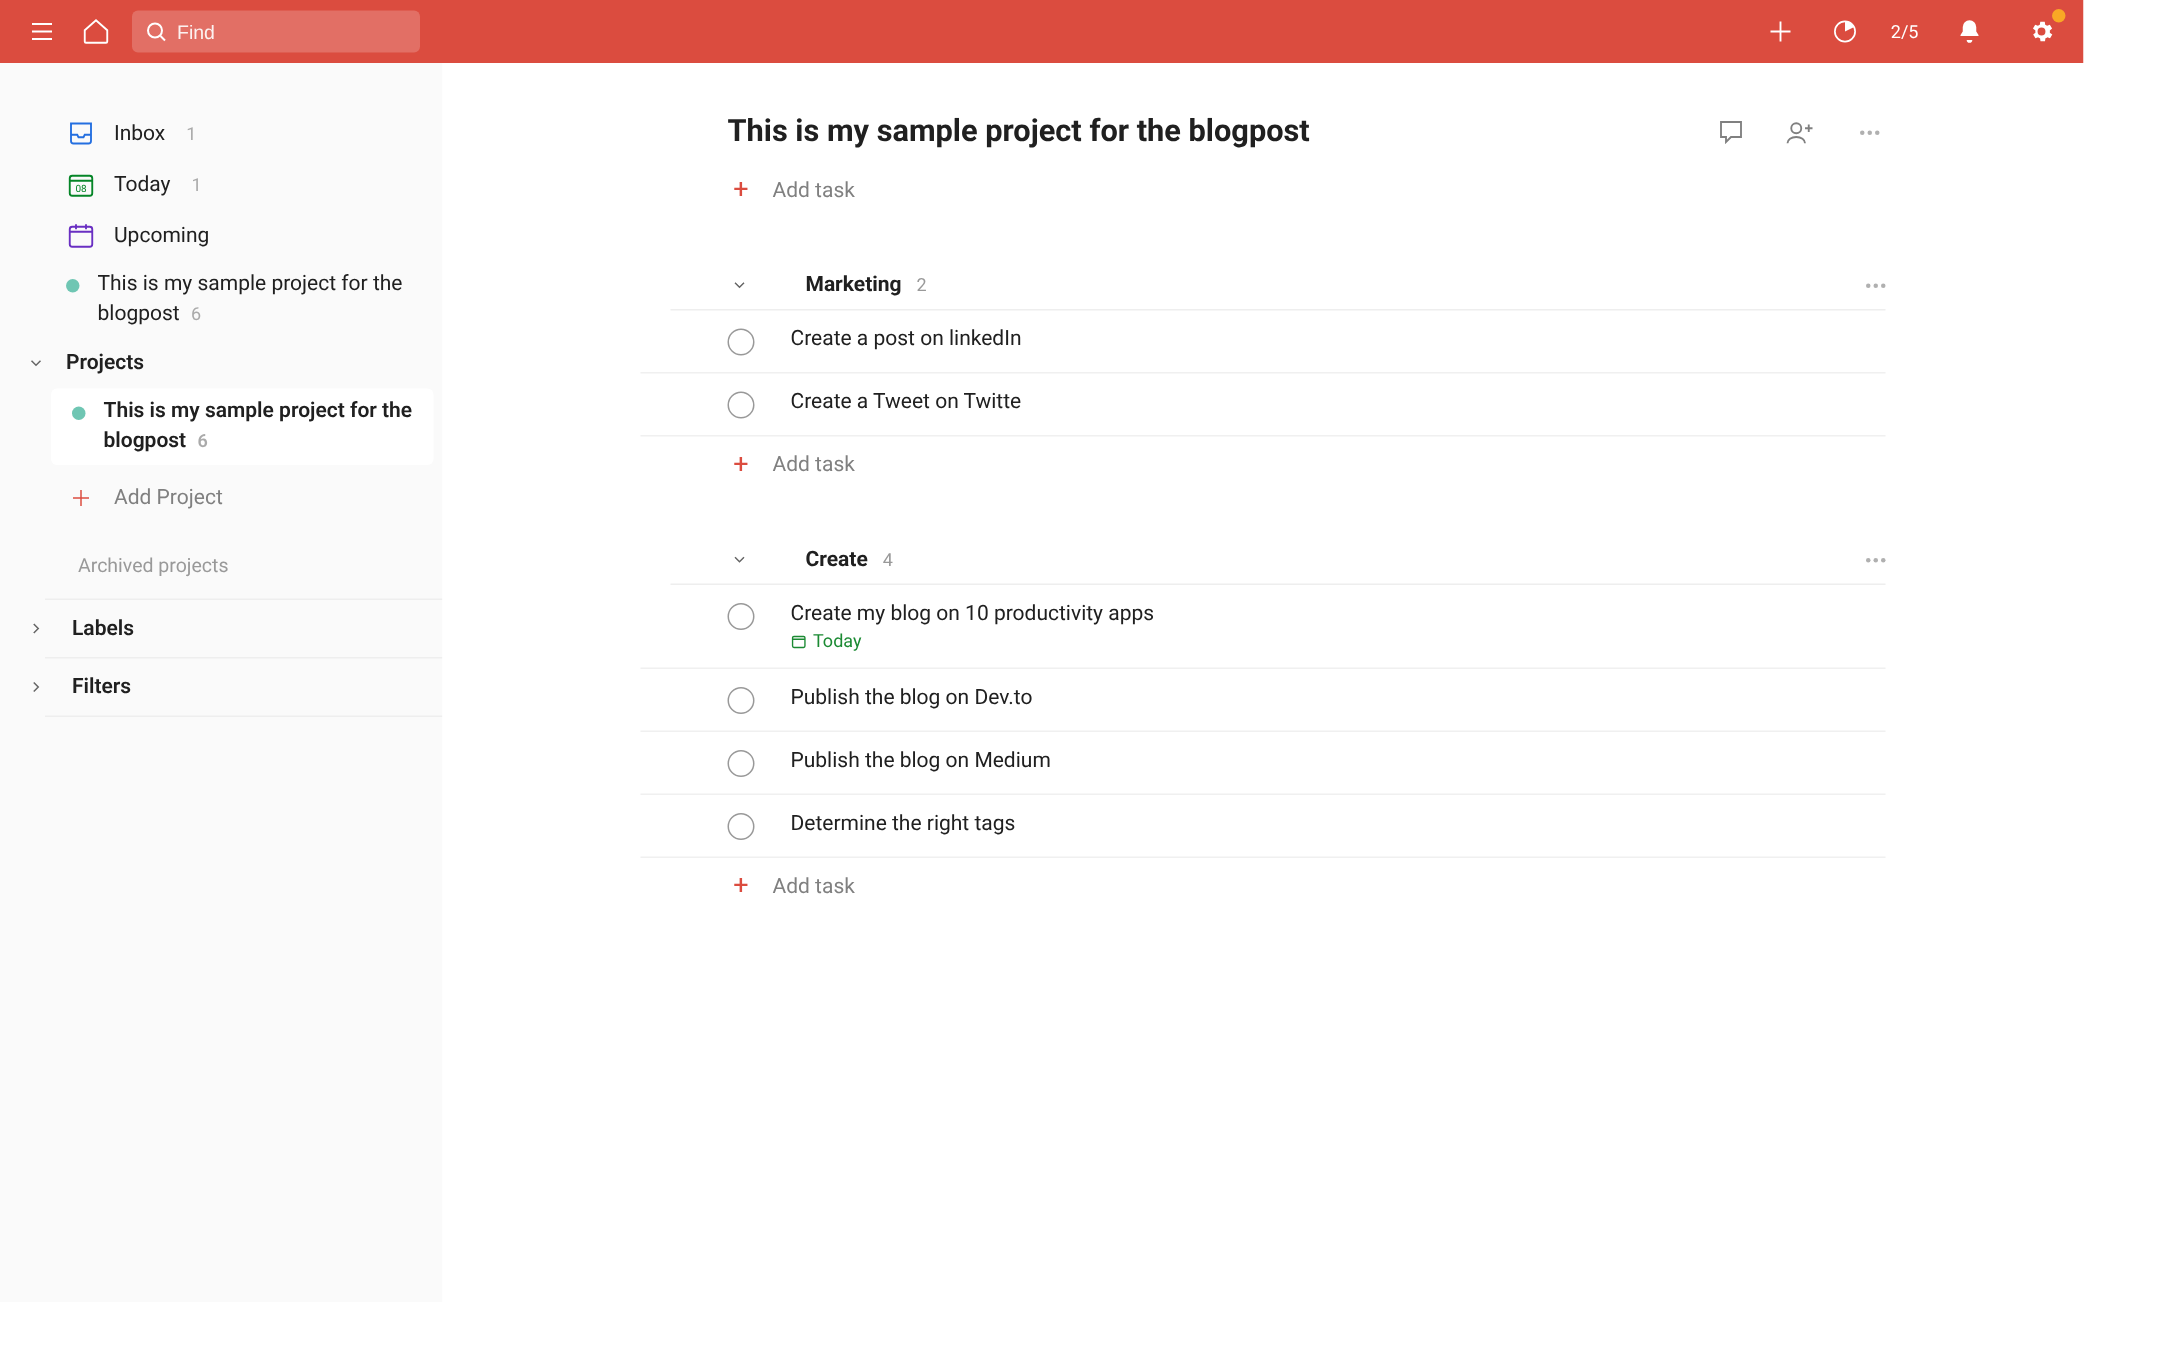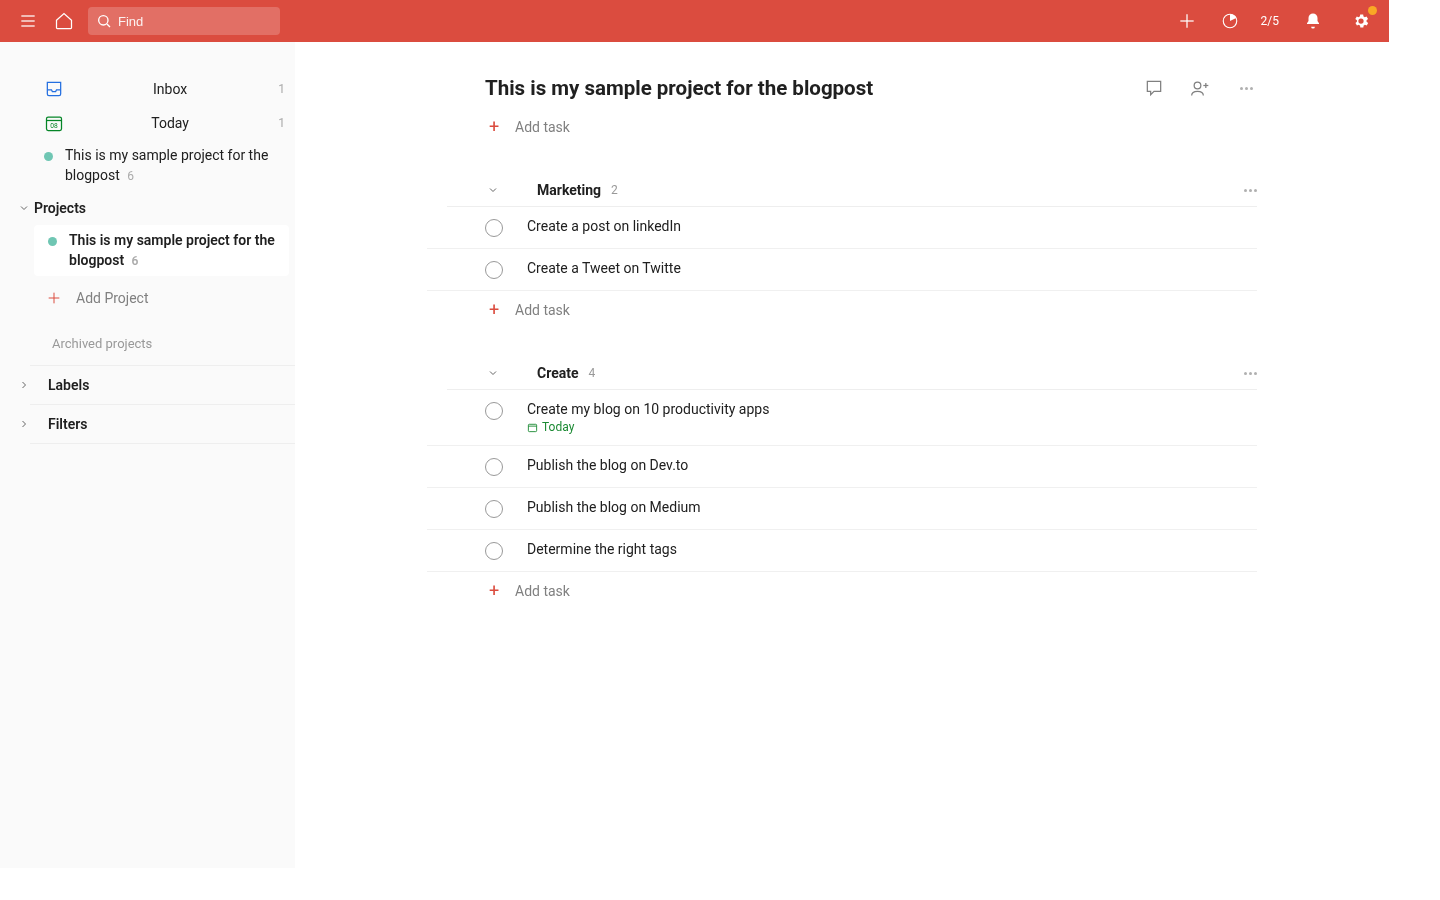--- a/index.html
+++ b/index.html
@@ -77,21 +77,20 @@
   
   .side-item {
     display: flex;
     align-items: center;
     gap: 12px;
     padding: 7px 10px 7px 14px;
     margin: 0 0 0 30px;
     cursor: pointer;
     font-size: 14px;
     border-radius: 4px;
-    justify-content: space-between;
   }
   .side-item .count { color: #aaa; font-size: 12px; margin-left: 2px; }
   .side-icon { width: 20px; height: 20px; flex-shrink: 0; display: flex; align-items: center; justify-content: center; }
   .proj-dot { width: 9px; height: 9px; border-radius: 50%; background: #6fc6b3; }
   .side-project-row {
     display: flex;
     align-items: flex-start;
     gap: 12px;
     padding: 6px 10px 6px 14px;
     margin: 0 0 0 30px;
@@ -99,20 +98,21 @@
     line-height: 1.4;
     cursor: pointer;
     border-radius: 4px;
   }
   .side-project-row .proj-dot { margin-top: 6px; }
   .side-project-row .count { color: #aaa; font-size: 12px; margin-left: 4px; }
 
   .side-section-header {
     display: flex;
     align-items: center;
+    gap: 10px;
     padding: 9px 10px 9px 14px;
     margin: 0 0 0 30px;
     font-weight: 600;
     font-size: 14px;
     cursor: pointer;
   }
   .side-section-header .chev { width: 16px; height: 16px; margin-left: -28px; margin-right: 2px; display:flex; align-items:center; justify-content:center; }
 
   .side-project-row.active {
     background: #fff;
@@ -304,20 +304,34 @@
         <svg width="20" height="20" viewBox="0 0 24 24" fill="none" stroke="#058527" stroke-width="1.5">
             <rect x="3" y="5" width="18" height="16" rx="2"></rect>
             <line x1="3" y1="9" x2="21" y2="9"></line>
             <text x="12" y="18" text-anchor="middle" font-size="8" fill="#058527" stroke="none">08</text>
           </svg>
       </span>
       <span>Today</span>
       <span class="count">1</span>
     </div>
 
+    <div class="side-item">
+      <span class="side-icon">
+        <svg width="20" height="20" viewBox="0 0 24 24" fill="none" stroke="#692fc2" stroke-width="1.5">
+            <rect x="3" y="5" width="18" height="16" rx="2"></rect>
+            <line x1="3" y1="9" x2="21" y2="9"></line>
+            <line x1="8" y1="3" x2="8" y2="7"></line>
+            <line x1="16" y1="3" x2="16" y2="7"></line>
+            <line x1="7" y1="13" x2="7" y2="13" stroke-width="2"></line>
+            <line x1="12" y1="13" x2="12" y2="13" stroke-width="2"></line>
+            <line x1="17" y1="13" x2="17" y2="13" stroke-width="2"></line>
+          </svg>
+      </span>
+      <span>Upcoming</span>
+    </div>
 
     <div class="side-project-row">
       <span class="proj-dot"></span>
       <span style="flex:1">
         <span>This is my sample project for the blogpost</span>
         <span class="count">6</span>
       </span>
     </div>
 
     <div class="side-section-header">

